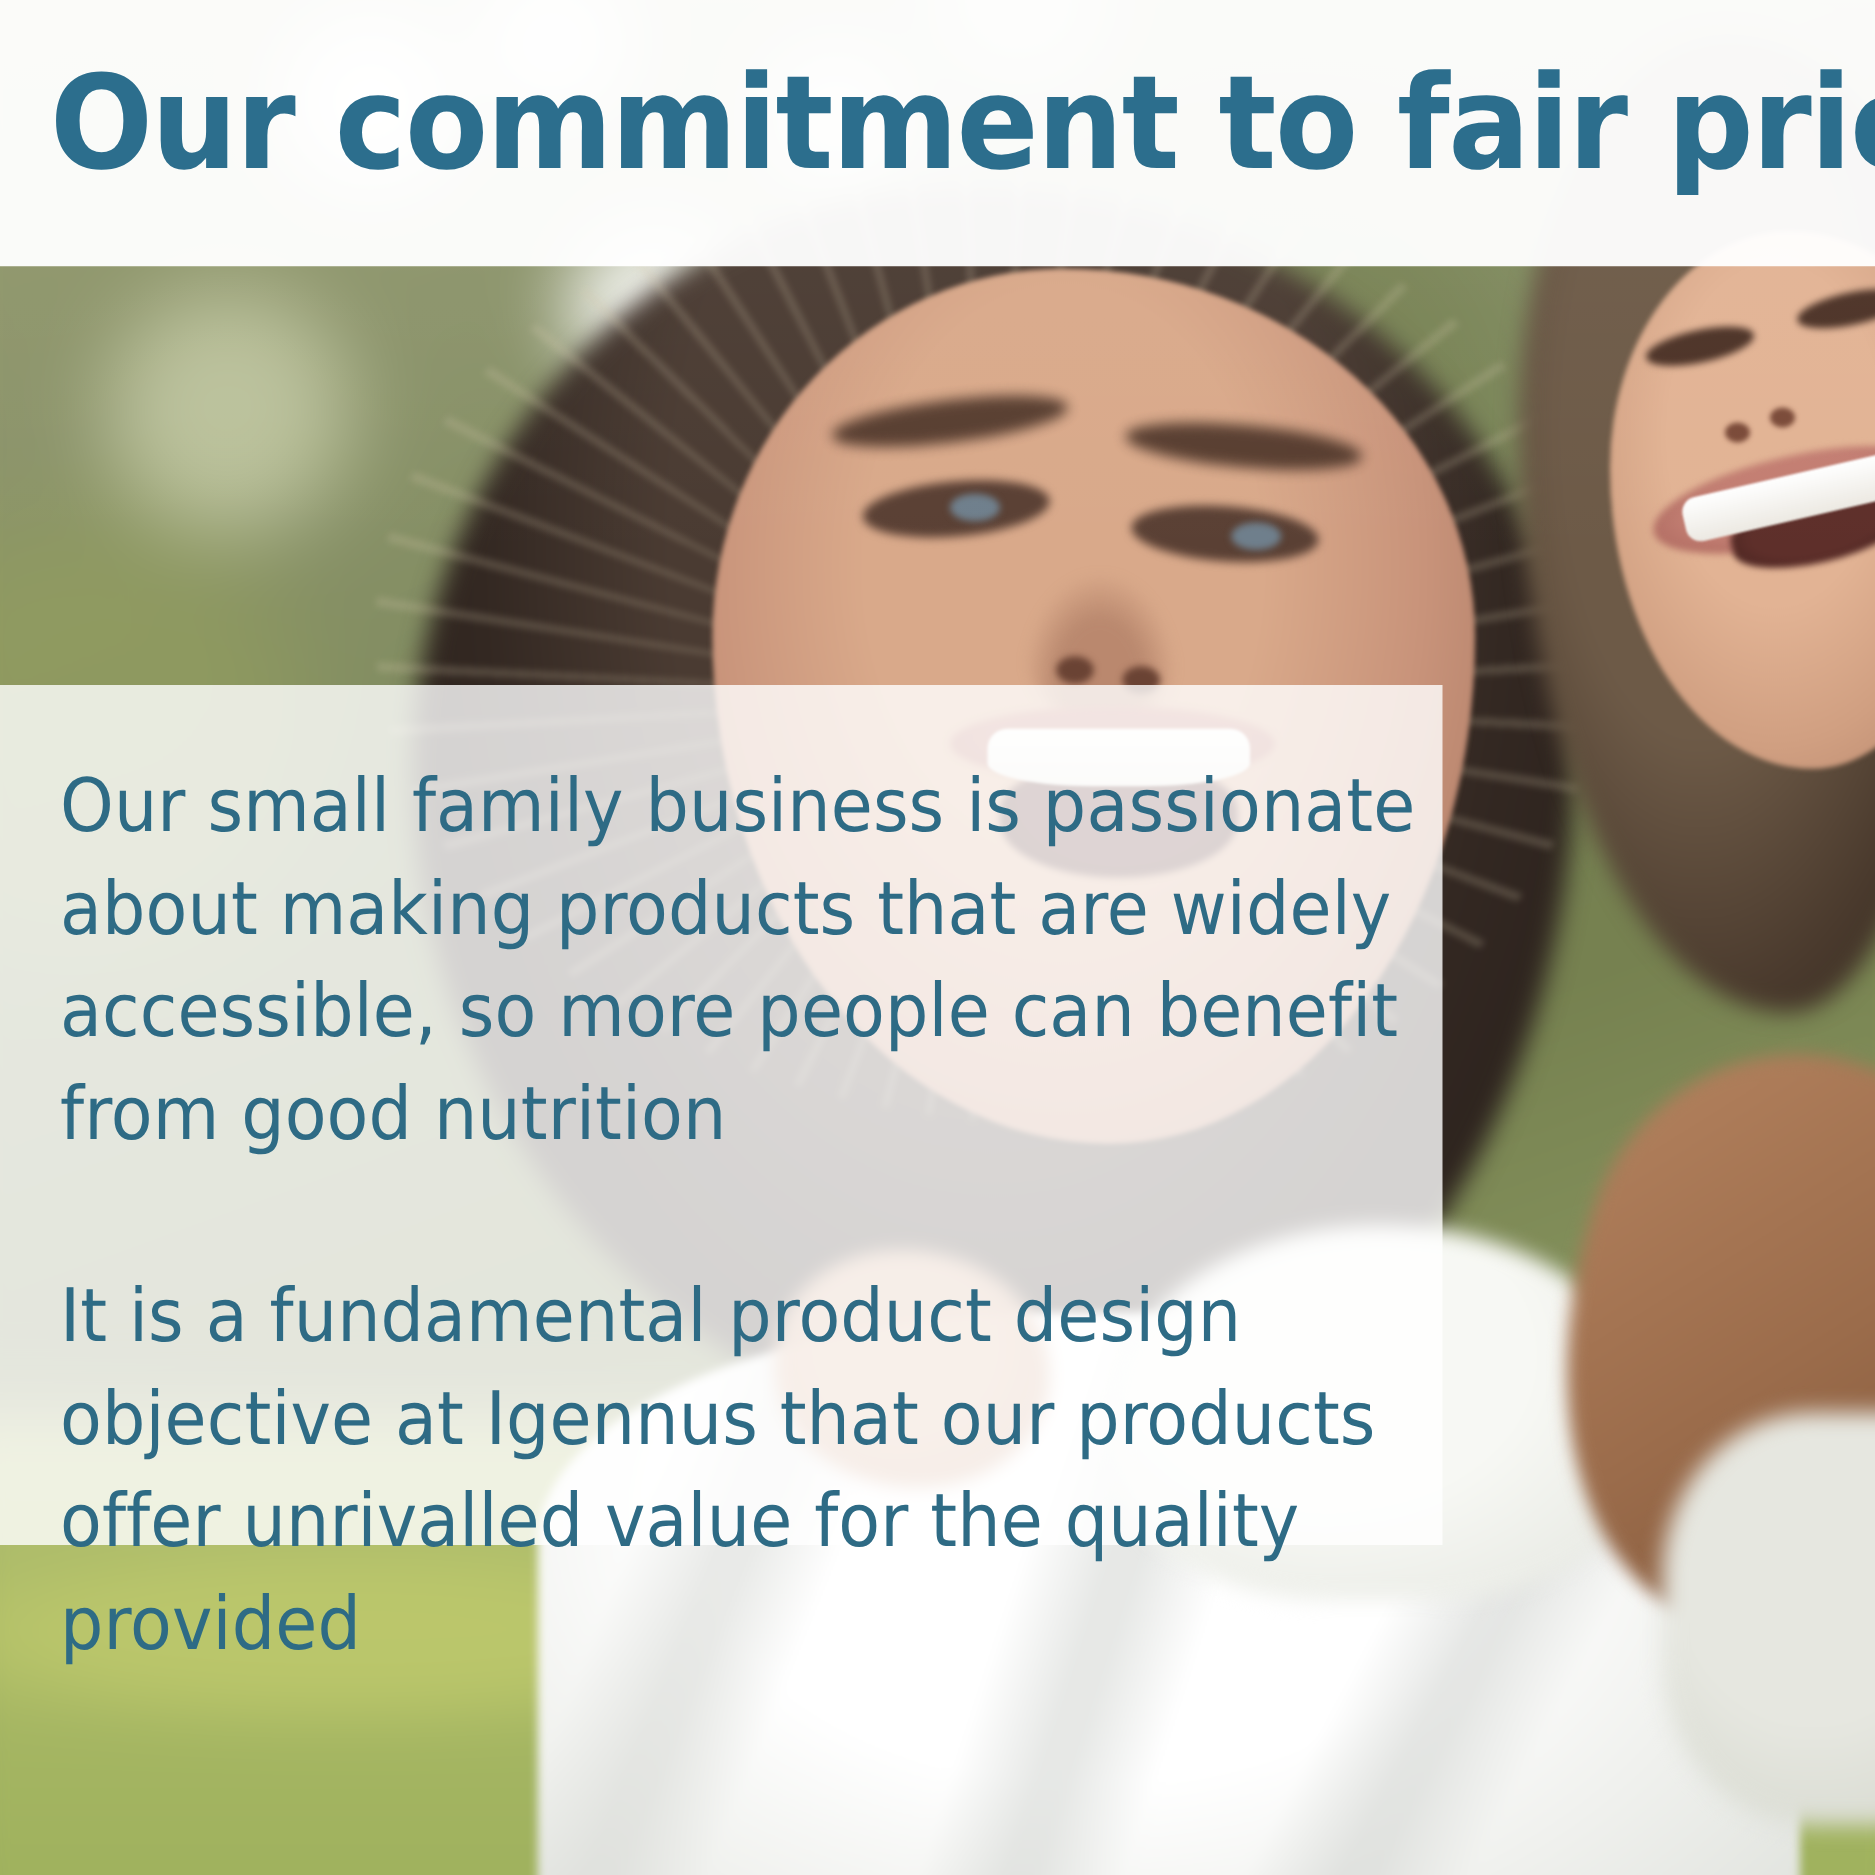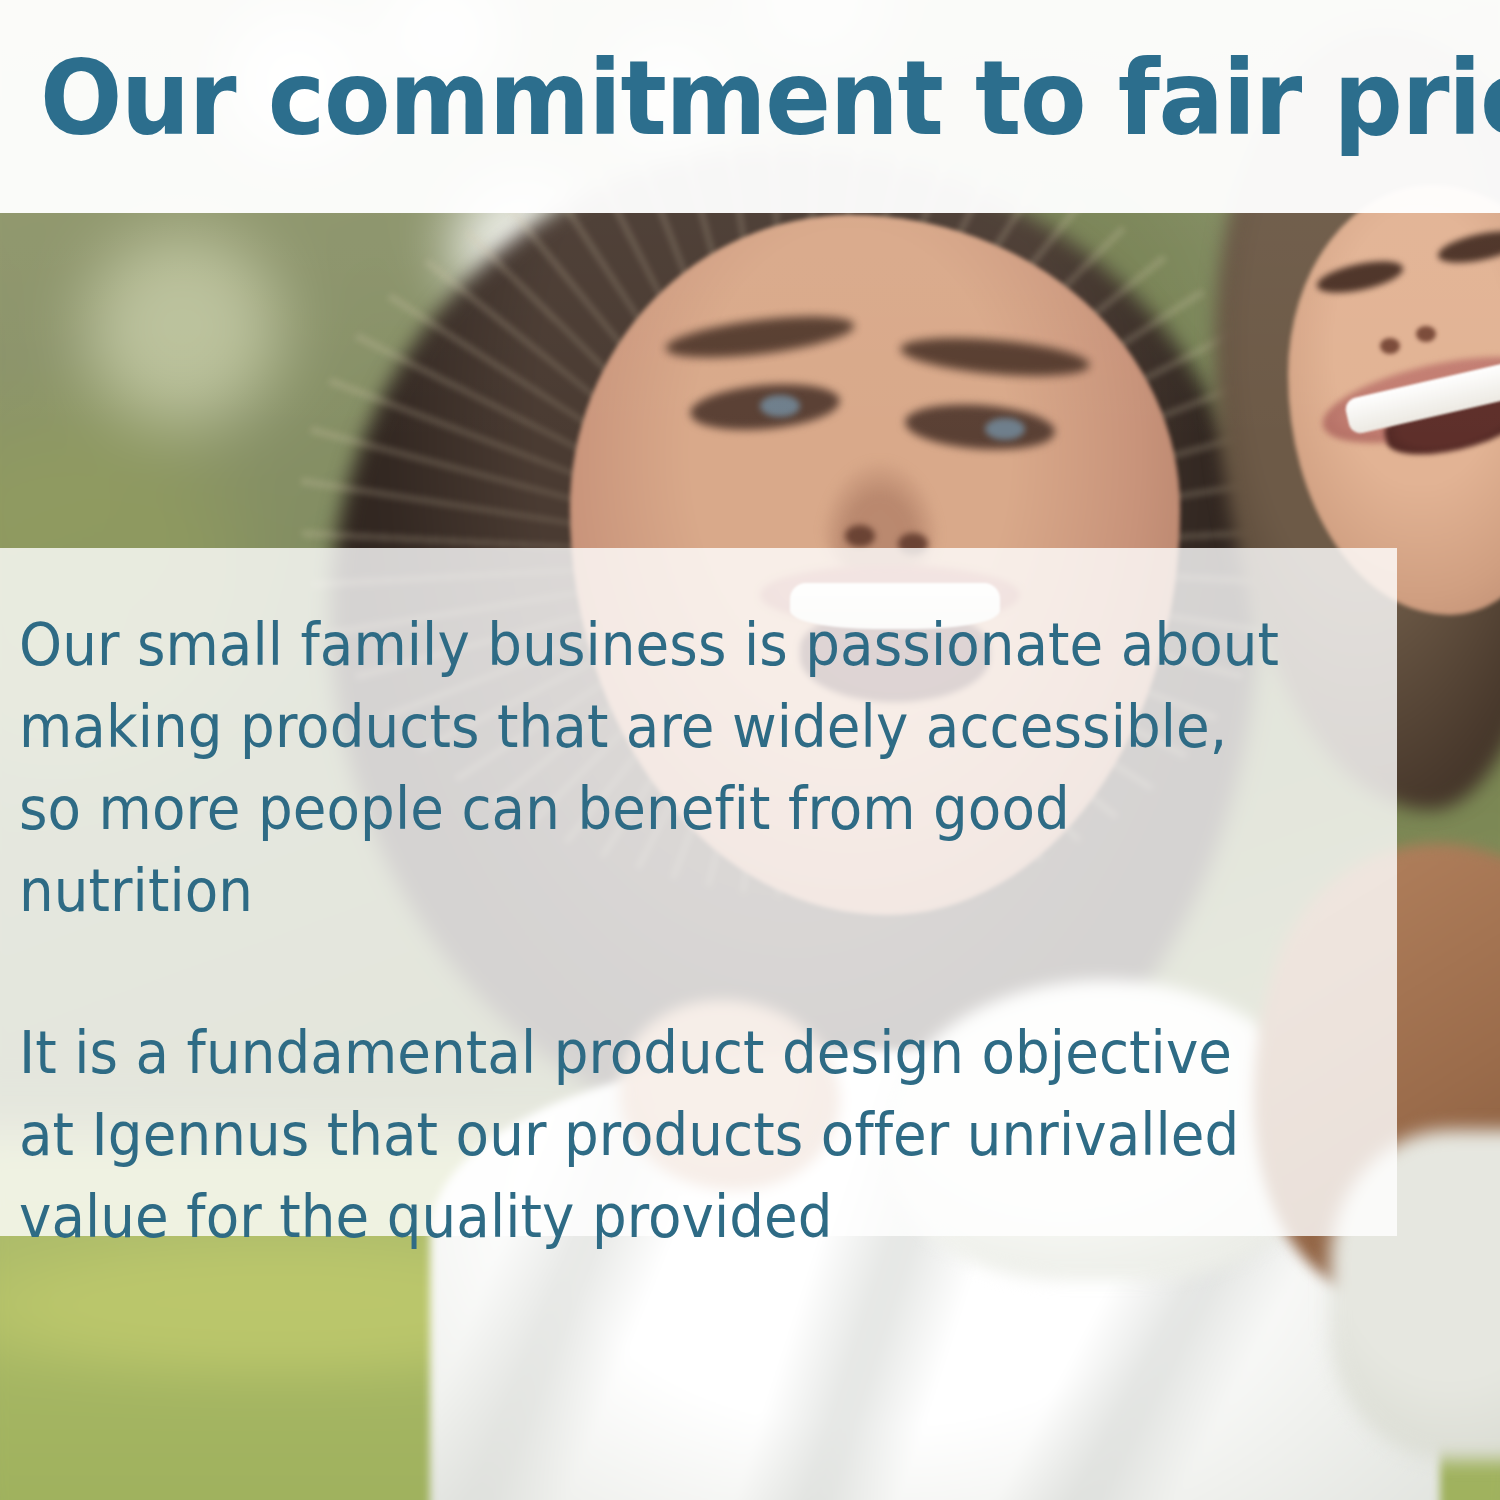--- a/index.html
+++ b/index.html
@@ -244,25 +244,25 @@
     white-space: nowrap;
     transform: scaleX(1.035);
     transform-origin: left center;
   }
 
   
   .text-panel {
     position: absolute;
     left: 0;
     top: 548px;
-    width: 1397px;
+    width: 1154px;
     height: 688px;
     background: rgba(255,255,255,0.80);
     box-sizing: border-box;
-    padding: 56px 40px 0 19px;
+    padding: 56px 40px 0 48px;
   }
 
   .body-para {
     font-family: "Liberation Sans Narrow", "DejaVu Sans Condensed", "Liberation Sans", sans-serif;
     font-weight: 400;
     font-size: 59px;
     line-height: 82px;
     color: #2e6b85;
     letter-spacing: 0.1px;
     margin: 0;

